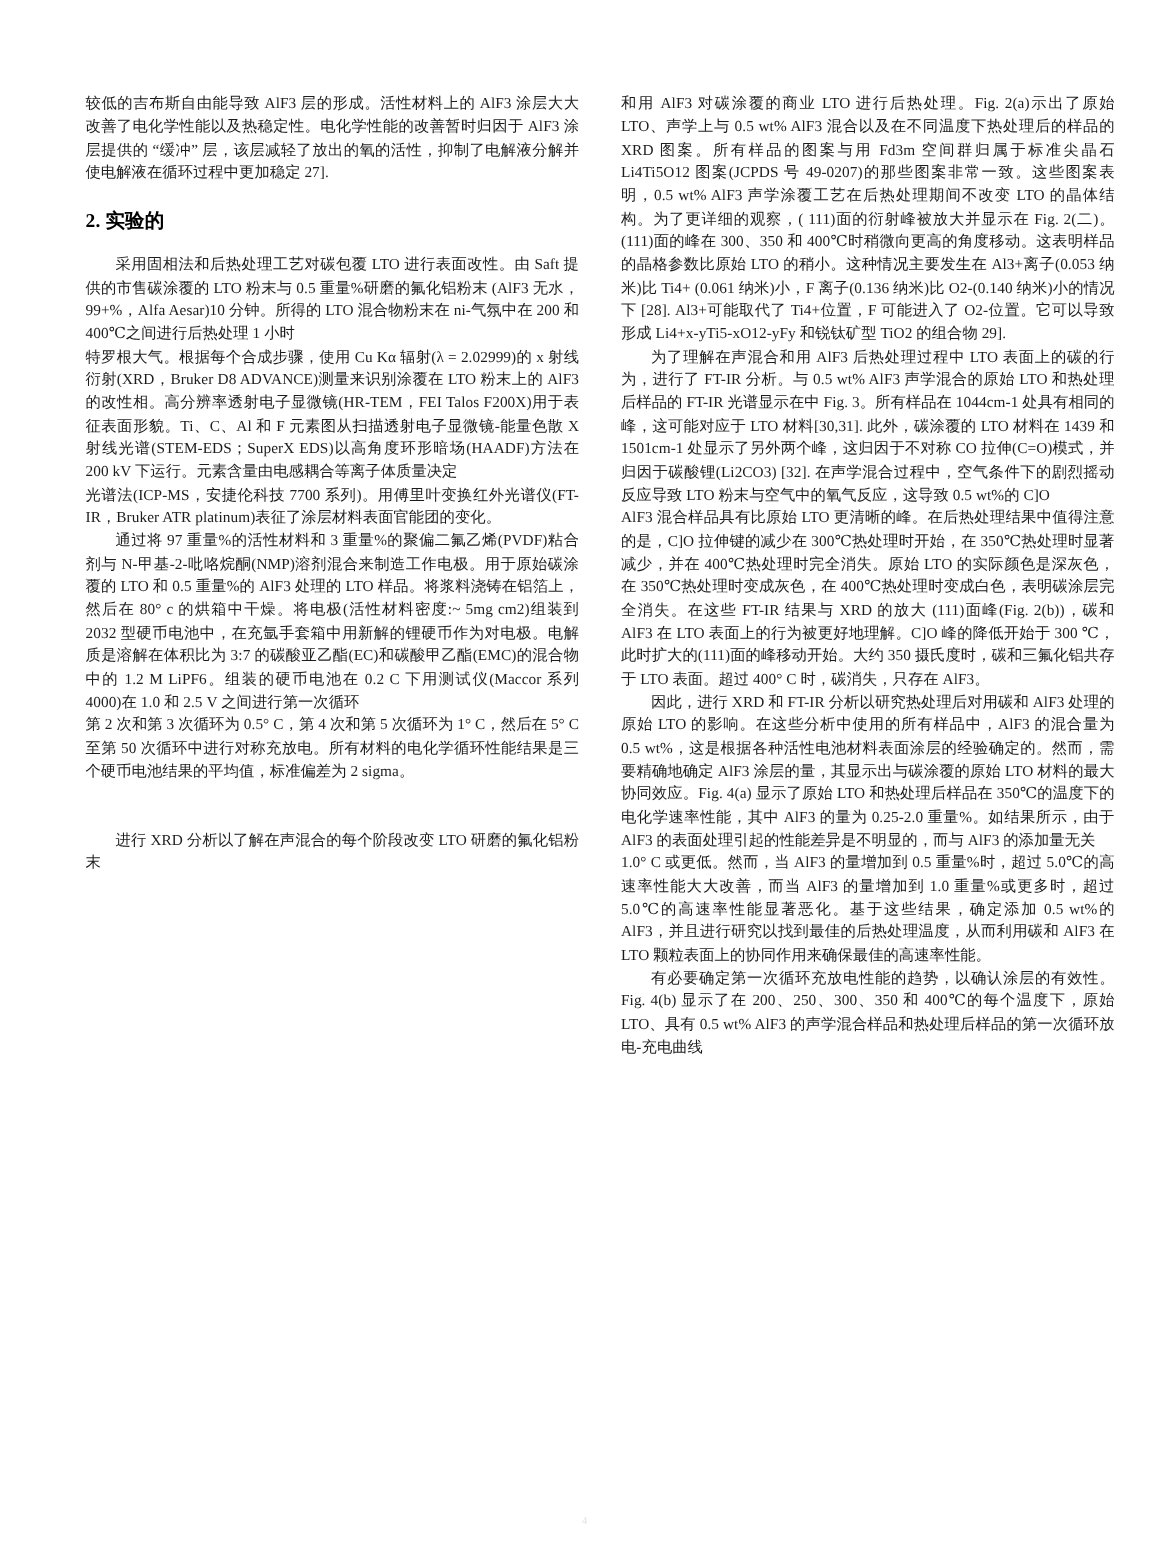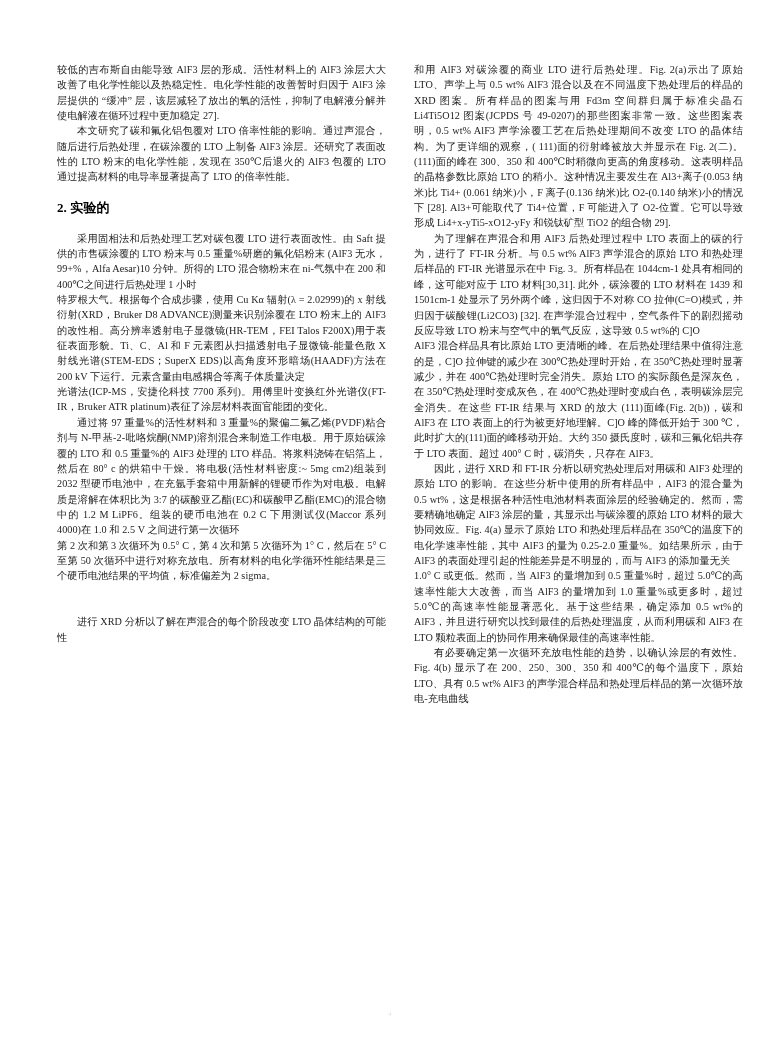--- a/index.html
+++ b/index.html
@@ -69,21 +69,20 @@
 <body>
 
 <div class="page">
 
   <div class="columns">
 
     <div class="col">
 
       <p class="para">较低的吉布斯自由能导致 AlF3 层的形成。活性材料上的 AlF3 涂层大大改善了电化学性能以及热稳定性。电化学性能的改善暂时归因于 AlF3 涂层提供的 “缓冲” 层，该层减轻了放出的氧的活性，抑制了电解液分解并使电解液在循环过程中更加稳定 27].</p>
 
-      <p class="para indent">本文研究了碳和氟化铝包覆对 LTO 倍率性能的影响。通过声混合，随后进行后热处理，在碳涂覆的 LTO 上制备 AlF3 涂层。还研究了表面改性的 LTO 粉末的电化学性能，发现在 350℃后退火的 AlF3 包覆的 LTO 通过提高材料的电导率显著提高了 LTO 的倍率性能。</p>
 
       <div class="gap-sm"></div>
 
       <h2 class="heading">2. 实验的</h2>
 
       <div class="gap-xs"></div>
 
       <p class="para indent">采用固相法和后热处理工艺对碳包覆 LTO 进行表面改性。由 Saft 提供的市售碳涂覆的 LTO 粉末与 0.5 重量%研磨的氟化铝粉末 (AlF3 无水，99+%，Alfa Aesar)10 分钟。所得的 LTO 混合物粉末在 ni-气氛中在 200 和 400℃之间进行后热处理 1 小时</p>
 
       <p class="para">特罗根大气。根据每个合成步骤，使用 Cu Kα 辐射(λ = 2.02999)的 x 射线衍射(XRD，Bruker D8 ADVANCE)测量来识别涂覆在 LTO 粉末上的 AlF3 的改性相。高分辨率透射电子显微镜(HR-TEM，FEI Talos F200X)用于表征表面形貌。Ti、C、Al 和 F 元素图从扫描透射电子显微镜-能量色散 X 射线光谱(STEM-EDS；SuperX EDS)以高角度环形暗场(HAADF)方法在 200 kV 下运行。元素含量由电感耦合等离子体质量决定</p>
@@ -93,21 +92,21 @@
       <p class="para indent">通过将 97 重量%的活性材料和 3 重量%的聚偏二氟乙烯(PVDF)粘合剂与 N-甲基-2-吡咯烷酮(NMP)溶剂混合来制造工作电极。用于原始碳涂覆的 LTO 和 0.5 重量%的 AlF3 处理的 LTO 样品。将浆料浇铸在铝箔上，然后在 80° c 的烘箱中干燥。将电极(活性材料密度:~ 5mg cm2)组装到 2032 型硬币电池中，在充氩手套箱中用新解的锂硬币作为对电极。电解质是溶解在体积比为 3:7 的碳酸亚乙酯(EC)和碳酸甲乙酯(EMC)的混合物中的 1.2 M LiPF6。组装的硬币电池在 0.2 C 下用测试仪(Maccor 系列 4000)在 1.0 和 2.5 V 之间进行第一次循环</p>
 
       <p class="para">第 2 次和第 3 次循环为 0.5° C，第 4 次和第 5 次循环为 1° C，然后在 5° C 至第 50 次循环中进行对称充放电。所有材料的电化学循环性能结果是三个硬币电池结果的平均值，标准偏差为 2 sigma。</p>
 
       <div class="gap-sm"></div>
 
 
       <div class="gap-xs"></div>
 
 
-      <p class="para indent">进行 XRD 分析以了解在声混合的每个阶段改变 LTO 晶体结构的可能性</p>
+      <p class="para indent">进行 XRD 分析以了解在声混合的每个阶段改变 LTO 研磨的氟化铝粉末</p>
 
     </div>
 
     <div class="col">
 
       <p class="para">和用 AlF3 对碳涂覆的商业 LTO 进行后热处理。Fig. 2(a)示出了原始 LTO、声学上与 0.5 wt% AlF3 混合以及在不同温度下热处理后的样品的 XRD 图案。所有样品的图案与用 Fd3m 空间群归属于标准尖晶石 Li4Ti5O12 图案(JCPDS 号 49-0207)的那些图案非常一致。这些图案表明，0.5 wt% AlF3 声学涂覆工艺在后热处理期间不改变 LTO 的晶体结构。为了更详细的观察，( 111)面的衍射峰被放大并显示在 Fig. 2(二)。(111)面的峰在 300、350 和 400℃时稍微向更高的角度移动。这表明样品的晶格参数比原始 LTO 的稍小。这种情况主要发生在 Al3+离子(0.053 纳米)比 Ti4+ (0.061 纳米)小，F 离子(0.136 纳米)比 O2-(0.140 纳米)小的情况下 [28]. Al3+可能取代了 Ti4+位置，F 可能进入了 O2-位置。它可以导致形成 Li4+x-yTi5-xO12-yFy 和锐钛矿型 TiO2 的组合物 29].</p>
 
       <p class="para indent">为了理解在声混合和用 AlF3 后热处理过程中 LTO 表面上的碳的行为，进行了 FT-IR 分析。与 0.5 wt% AlF3 声学混合的原始 LTO 和热处理后样品的 FT-IR 光谱显示在中 Fig. 3。所有样品在 1044cm-1 处具有相同的峰，这可能对应于 LTO 材料[30,31]. 此外，碳涂覆的 LTO 材料在 1439 和 1501cm-1 处显示了另外两个峰，这归因于不对称 CO 拉伸(C=O)模式，并归因于碳酸锂(Li2CO3) [32]. 在声学混合过程中，空气条件下的剧烈摇动反应导致 LTO 粉末与空气中的氧气反应，这导致 0.5 wt%的 C]O</p>
 
       <p class="para">AlF3 混合样品具有比原始 LTO 更清晰的峰。在后热处理结果中值得注意的是，C]O 拉伸键的减少在 300℃热处理时开始，在 350℃热处理时显著减少，并在 400℃热处理时完全消失。原始 LTO 的实际颜色是深灰色，在 350℃热处理时变成灰色，在 400℃热处理时变成白色，表明碳涂层完全消失。在这些 FT-IR 结果与 XRD 的放大 (111)面峰(Fig. 2(b))，碳和 AlF3 在 LTO 表面上的行为被更好地理解。C]O 峰的降低开始于 300 ℃，此时扩大的(111)面的峰移动开始。大约 350 摄氏度时，碳和三氟化铝共存于 LTO 表面。超过 400° C 时，碳消失，只存在 AlF3。</p>

